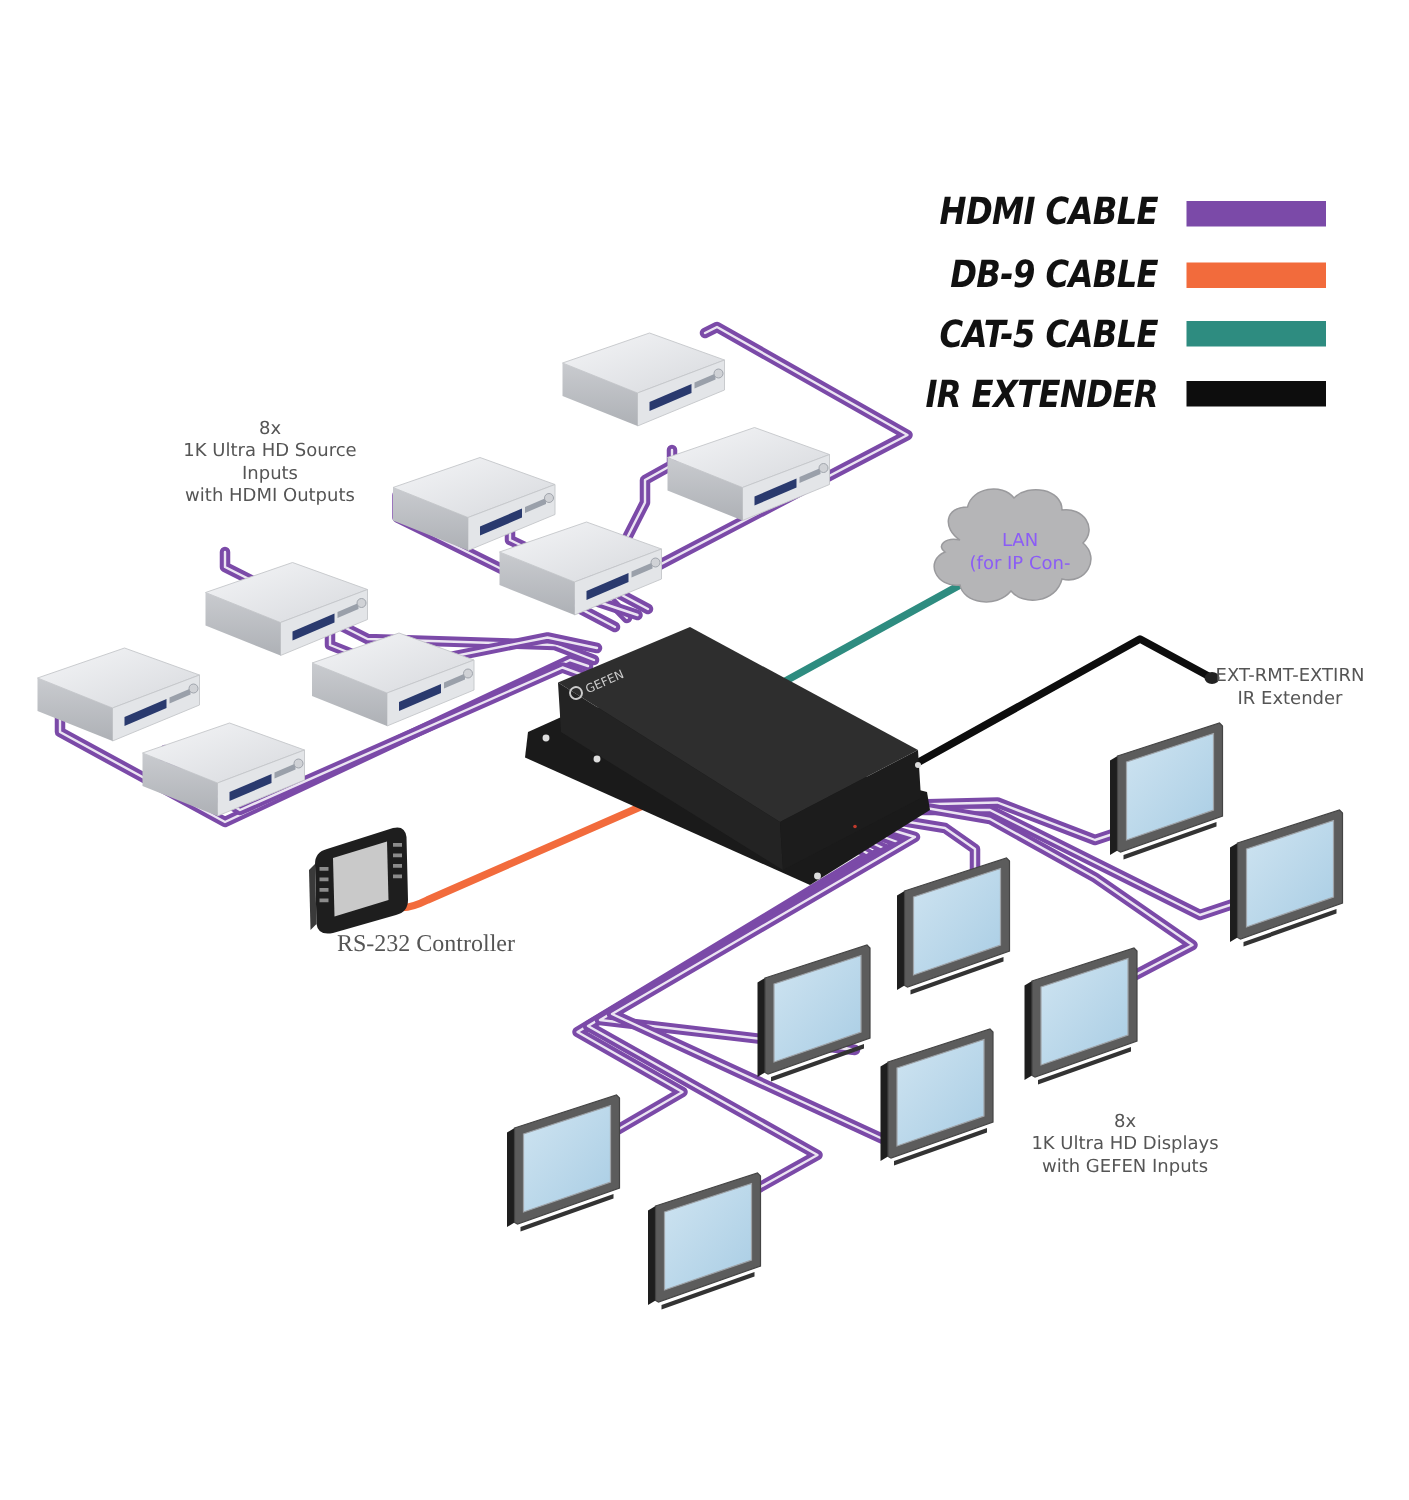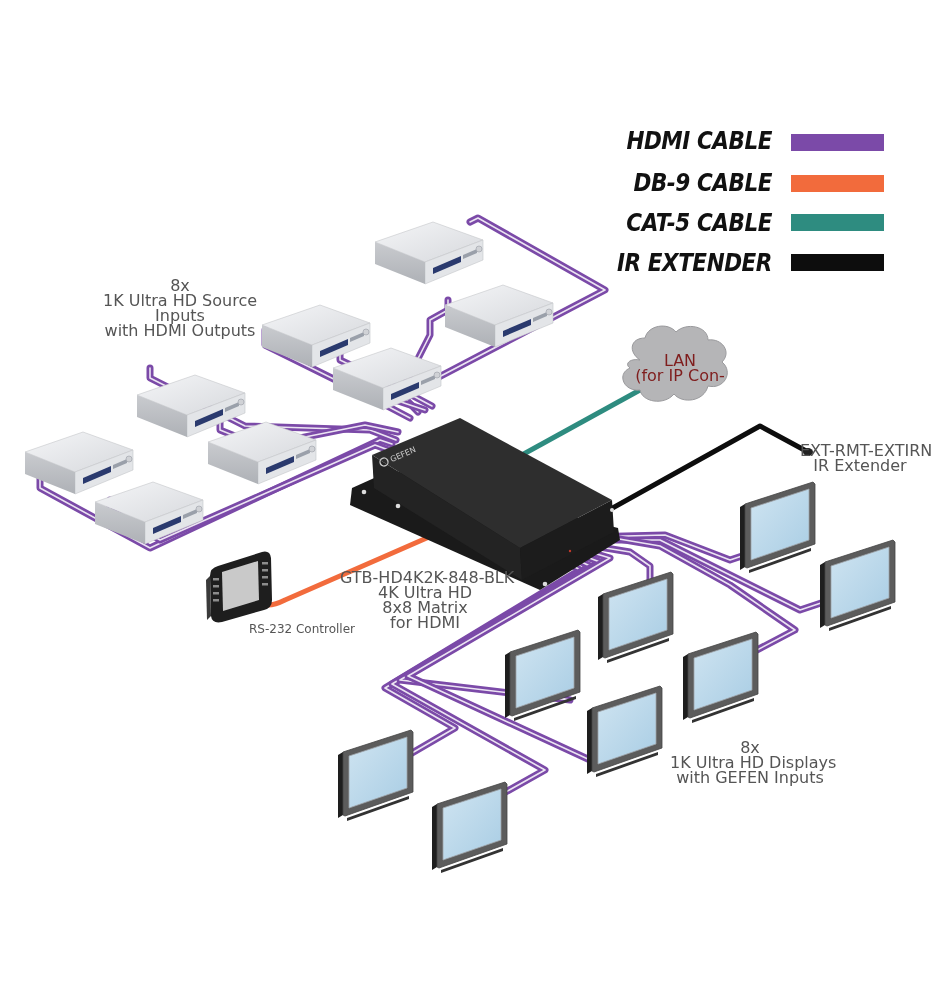--- a/index.html
+++ b/index.html
@@ -1,20 +1,20 @@
 <!DOCTYPE html>
 <html><head>
 <meta charset="utf-8">
 <style>
   html, body { margin: 0; padding: 0; background: #ffffff; }
   body { width: 939px; height: 1000px; overflow: hidden; position: relative; font-family: "DejaVu Sans", sans-serif; }
   #stage { position: absolute; left: 0; top: 0; width: 939px; height: 1000px; }
   .legend-label { position: absolute; font-family: "DejaVu Sans", sans-serif; font-weight: bold; font-style: italic; font-size: 25px; color: #111; text-align: right; width: 240px; letter-spacing: -0.5px; transform: scaleX(0.86); transform-origin: right center; }
   .legend-swatch { position: absolute; width: 93px; height: 17px; }
-  .caption { position: absolute; font-family: "DejaVu Sans", sans-serif; font-size: 16px; color: #555; text-align: center; line-height: 15px; }
+  .caption { position: absolute; font-family: "DejaVu Sans", sans-serif; font-size: 12px; color: #555; text-align: center; line-height: 15px; }
   .caption div { white-space: nowrap; }
 </style>
 </head>
 <body>
 
 <div id="stage">
   <svg id="svg" width="939" height="1000" viewBox="0 0 939 1000" xmlns="http://www.w3.org/2000/svg">
     <defs>
       <linearGradient id="boxTop" x1="0" y1="0" x2="1" y2="1">
         <stop offset="0" stop-color="#f4f5f7"></stop>
@@ -248,37 +248,31 @@
   </div>
 
   
   <div class="caption" style="left:100px; top:278px; width:160px;">
     <div>8x</div>
     <div>1K Ultra HD Source</div>
     <div>Inputs</div>
     <div>with HDMI Outputs</div>
   </div>
 
-  <div class="caption" style="left:630px; top:353px; width:100px; color:#7f1d1d;">
+  <div class="caption" style="left:630px; top:353px; width:100px; color:#8b5cf6;">
     <div>LAN</div>
     <div>(for IP Con-</div>
   </div>
 
   <div class="caption" style="left:800px; top:423px; width:120px;margin-top:20px;">
     <div>EXT-RMT-EXTIRN</div>
     <div>IR Extender</div>
   </div>
 
-  <div class="caption" style="left:340px; top:570px; width:170px;">
-    <div>GTB-HD4K2K-848-BLK</div>
-    <div>4K Ultra HD</div>
-    <div>8x8 Matrix</div>
-    <div>for HDMI</div>
-  </div>
-
-  <div class="caption" style="left:232px; top:622px; width:140px; font-size:12px;">RS-232 Controller</div>
+
+  <div class="caption" style="left:214px; top:622px; width:140px; font-size:16px;font-family:Liberation Serif, serif;">RS-232 Controller</div>
 
   <div class="caption" style="left:670px; top:740px; width:160px;">
     <div>8x</div>
     <div>1K Ultra HD Displays</div>
     <div>with GEFEN Inputs</div>
   </div>
 </div>
 
 </body></html>

